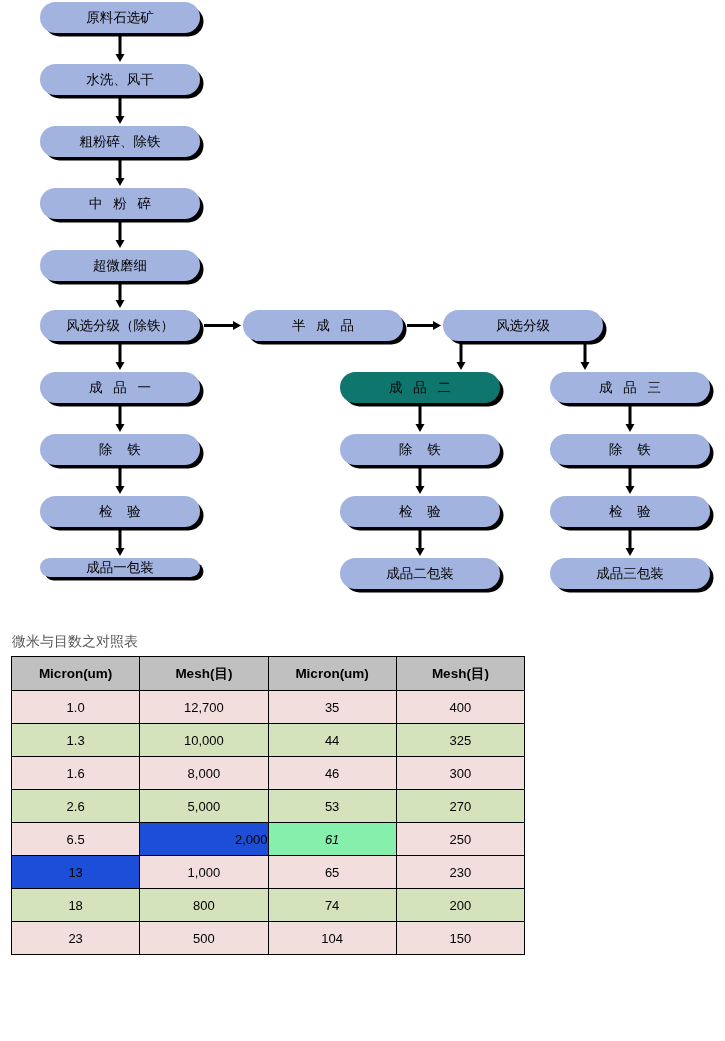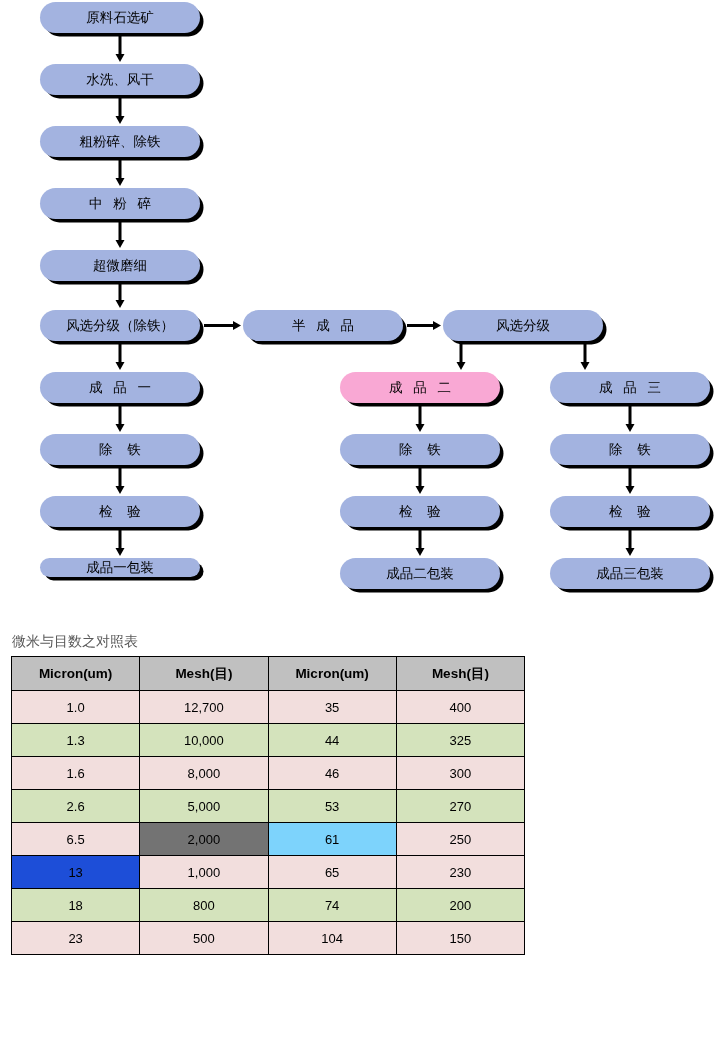--- a/index.html
+++ b/index.html
@@ -189,21 +189,21 @@
         </div>
         <div class="node sp1" style="left: 243px; top: 310px; width: 160px; height: 31px; background: rgb(163, 179, 224);">
           <span>半 成 品</span>
         </div>
         <div class="node" style="left: 443px; top: 310px; width: 160px; height: 31px; background: rgb(163, 179, 224);">
           <span>风选分级</span>
         </div>
         <div class="node sp1" style="left: 40px; top: 372px; width: 160px; height: 31px; background: rgb(163, 179, 224);">
           <span>成 品 一</span>
         </div>
-        <div class="node sp1" style="left: 340px; top: 372px; width: 160px; height: 31px; background: #f9a8d4;">
+        <div class="node sp1" style="left: 340px; top: 372px; width: 160px; height: 31px; background: #0f766e;">
           <span>成 品 二</span>
         </div>
         <div class="node sp1" style="left: 550px; top: 372px; width: 160px; height: 31px; background: rgb(163, 179, 224);">
           <span>成 品 三</span>
         </div>
         <div class="node sp2" style="left: 40px; top: 434px; width: 160px; height: 31px; background: rgb(163, 179, 224);">
           <span>除 铁</span>
         </div>
         <div class="node sp2" style="left: 340px; top: 434px; width: 160px; height: 31px; background: rgb(163, 179, 224);">
           <span>除 铁</span>
@@ -263,22 +263,22 @@
             <td style="background: rgb(242, 222, 221);">300</td>
           </tr>
           <tr class="green">
             <td style="background: rgb(212, 227, 188);">2.6</td>
             <td style="background: rgb(212, 227, 188);">5,000</td>
             <td style="background: rgb(212, 227, 188); text-align: center;">53</td>
             <td style="background: rgb(212, 227, 188);">270</td>
           </tr>
           <tr class="pink">
             <td style="background: rgb(242, 222, 221);">6.5</td>
-            <td style="background: #737373;">2,000</td>
-            <td style="background: #7dd3fc;">61</td>
+            <td style="background: #1d4ed8; text-align: right;">2,000</td>
+            <td style="background: #86efac; font-style: italic;">61</td>
             <td style="background: rgb(242, 222, 221);">250</td>
           </tr>
           <tr class="pink">
             <td style="background: #1d4ed8;">13</td>
             <td style="background: rgb(242, 222, 221);">1,000</td>
             <td style="background: rgb(242, 222, 221);">65</td>
             <td style="background: rgb(242, 222, 221);">230</td>
           </tr>
           <tr class="green">
             <td style="background: rgb(212, 227, 188);">18</td>

